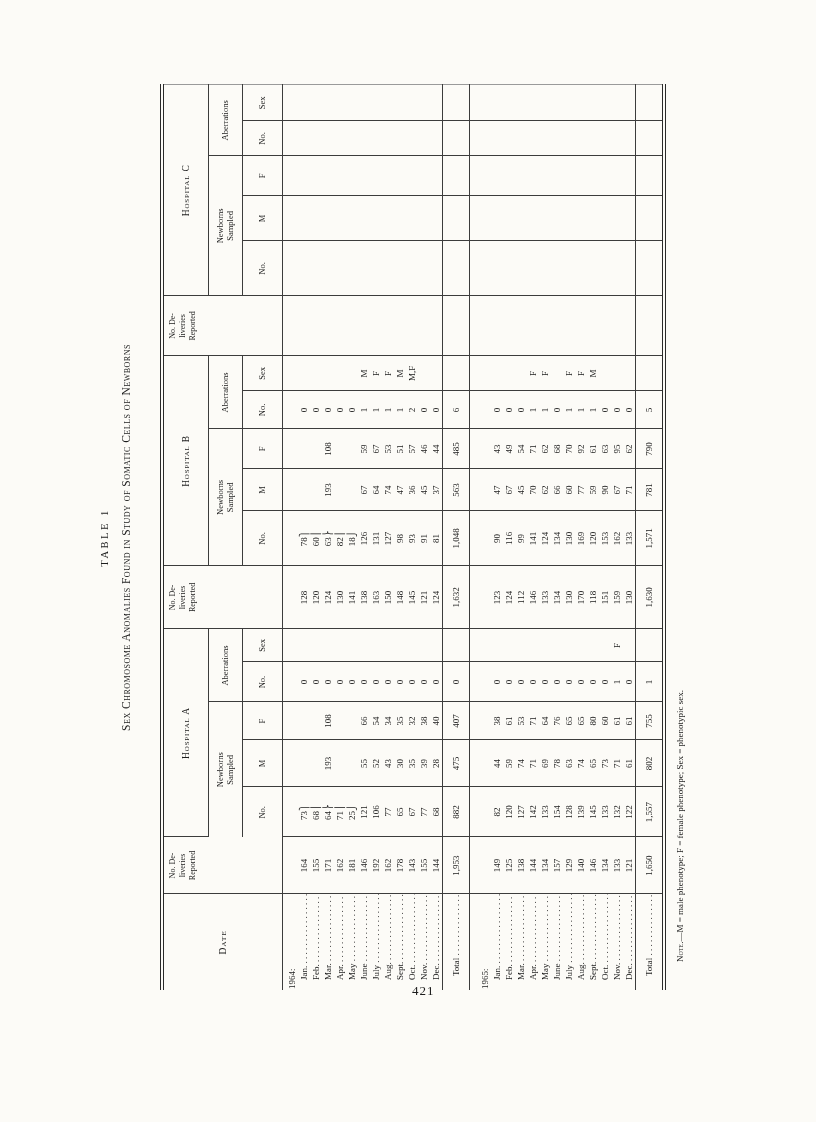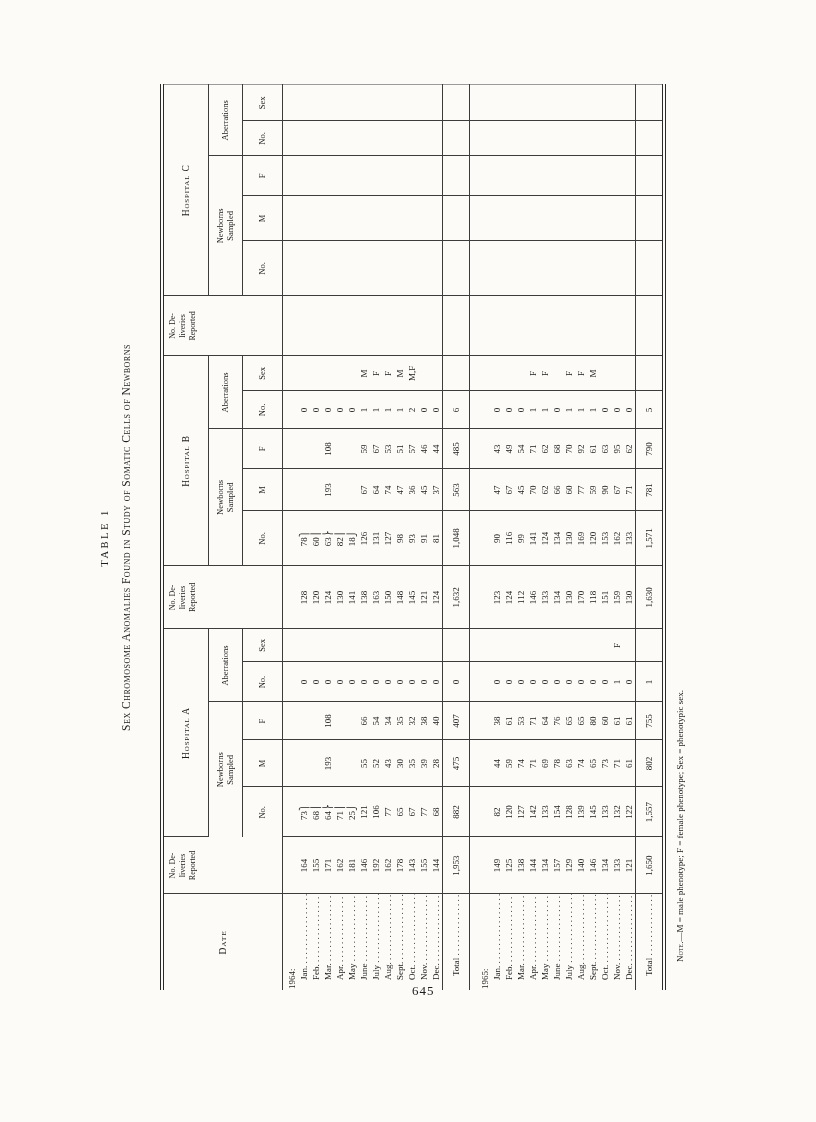--- a/index.html
+++ b/index.html
@@ -698,14 +698,14 @@
             <td></td>
             <td></td>
             <td></td>
           </tr>
         </tbody>
     </table>
 
     <div class="note"><span class="sc">Note.</span><span>—M = male phenotype; F = female phenotype; Sex = phenotypic sex.</span></div>
   </div>
 
-  <div class="pageno">645</div>
+  <div class="pageno">421</div>
 </div>
 
 </body></html>

